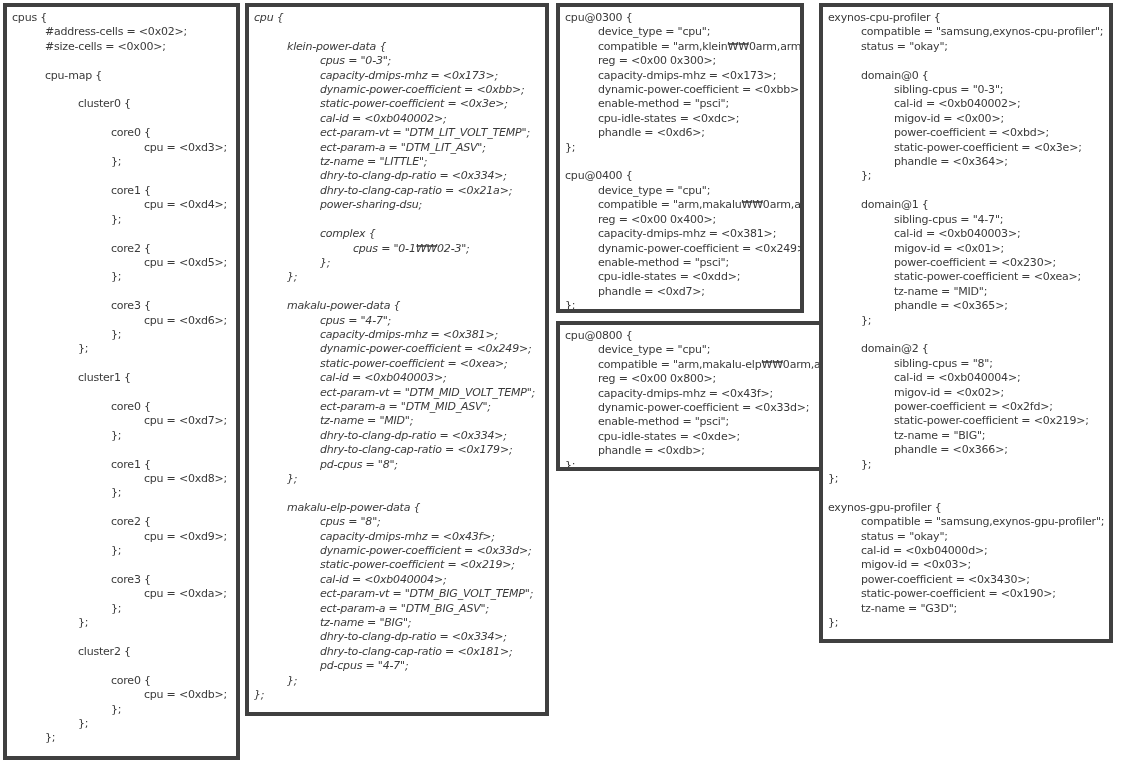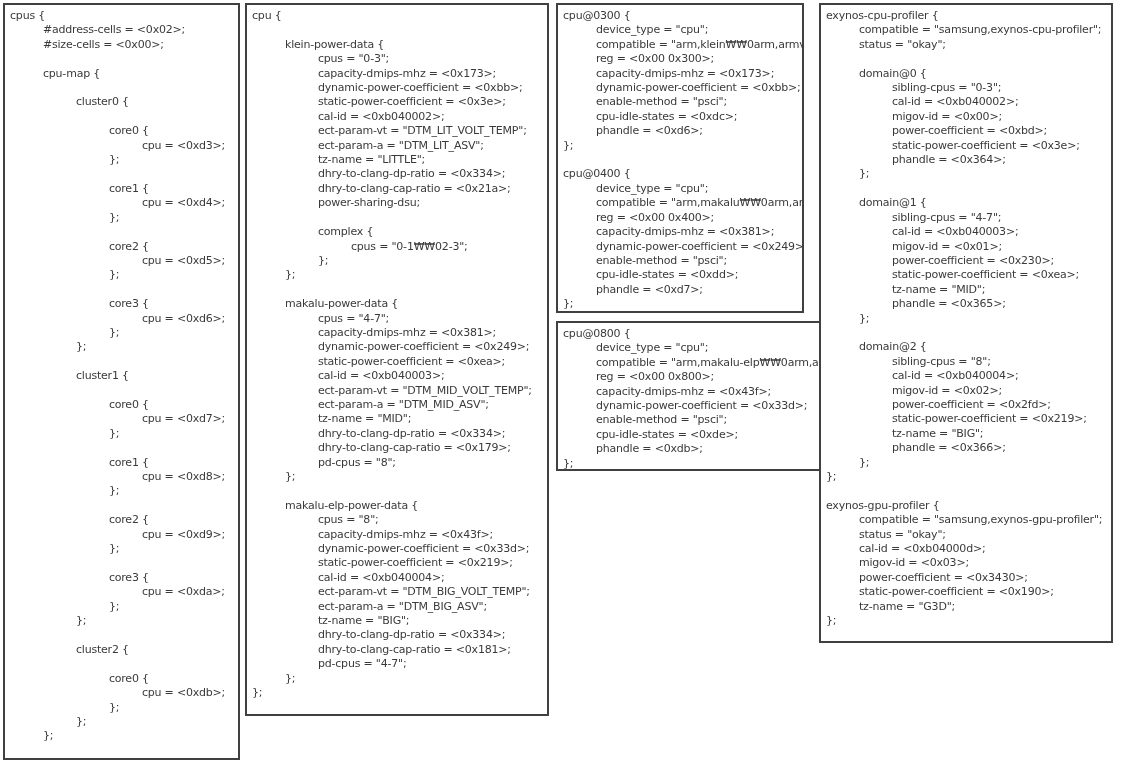--- a/index.html
+++ b/index.html
@@ -7,35 +7,35 @@
   .screen {
     position: relative;
     width: 1144px;
     height: 765px;
     background: #ffffff;
     overflow: hidden;
     font-family: "DejaVu Sans", "Liberation Sans", sans-serif;
   }
   .panel {
     position: absolute;
-    border: 2px solid #404040;
+    border: 4px solid #404040;
     background: #ffffff;
     color: #3a3a3a;
     font-family: "DejaVu Sans", "Liberation Sans", sans-serif;
     font-size: 11px;
     line-height: 14.4px;
     letter-spacing: -0.2px;
     white-space: pre;
     tab-size: 10;
     -moz-tab-size: 10;
     padding: 4px 5px;
     overflow: hidden;
   }
   .p1 { left: 3px;   top: 3px;   width: 237px; height: 757px; }
-  .p2 { left: 245px; top: 3px;   width: 304px; height: 713px; }
+  .p2 { left: 245px; top: 3px;   width: 304px; height: 713px; font-style: italic; }
   .p3 { left: 556px; top: 3px;   width: 248px; height: 310px; }
   .p4 { left: 556px; top: 321px; width: 332px; height: 150px; }
   .p5 { left: 819px; top: 3px;   width: 294px; height: 640px; }
 </style>
 </head>
 <body>
 
 <div class="screen">
   <pre class="panel p1">cpus {
 	#address-cells = &lt;0x02&gt;;

